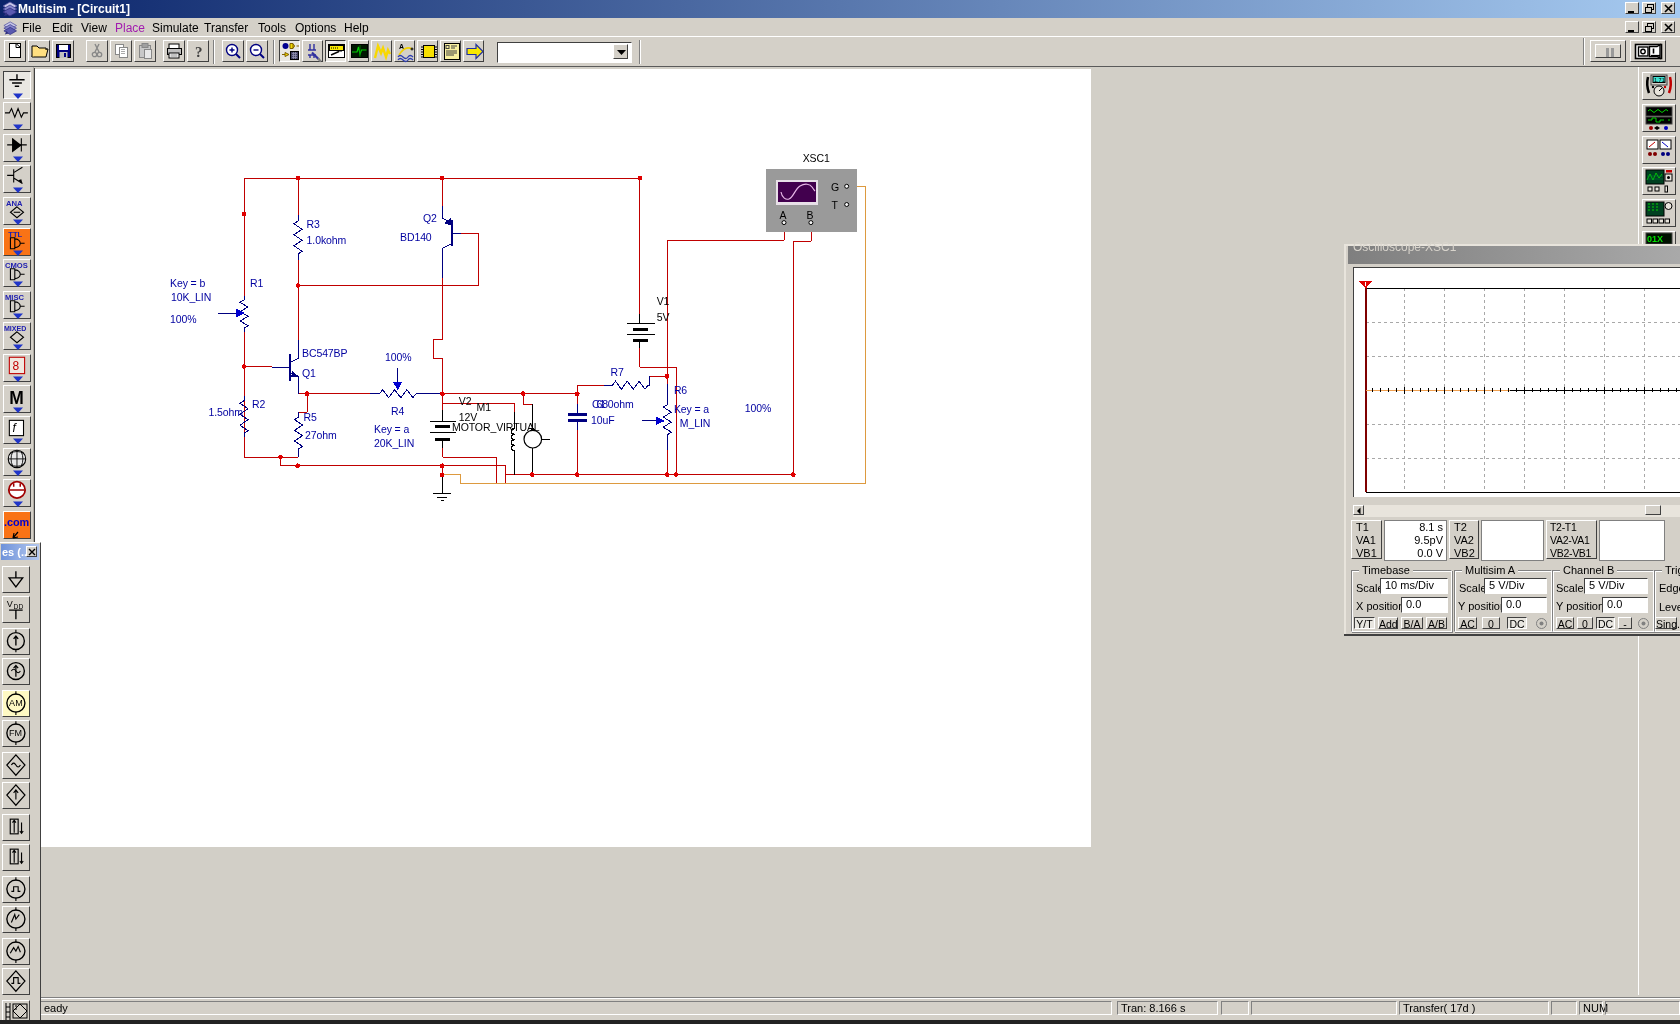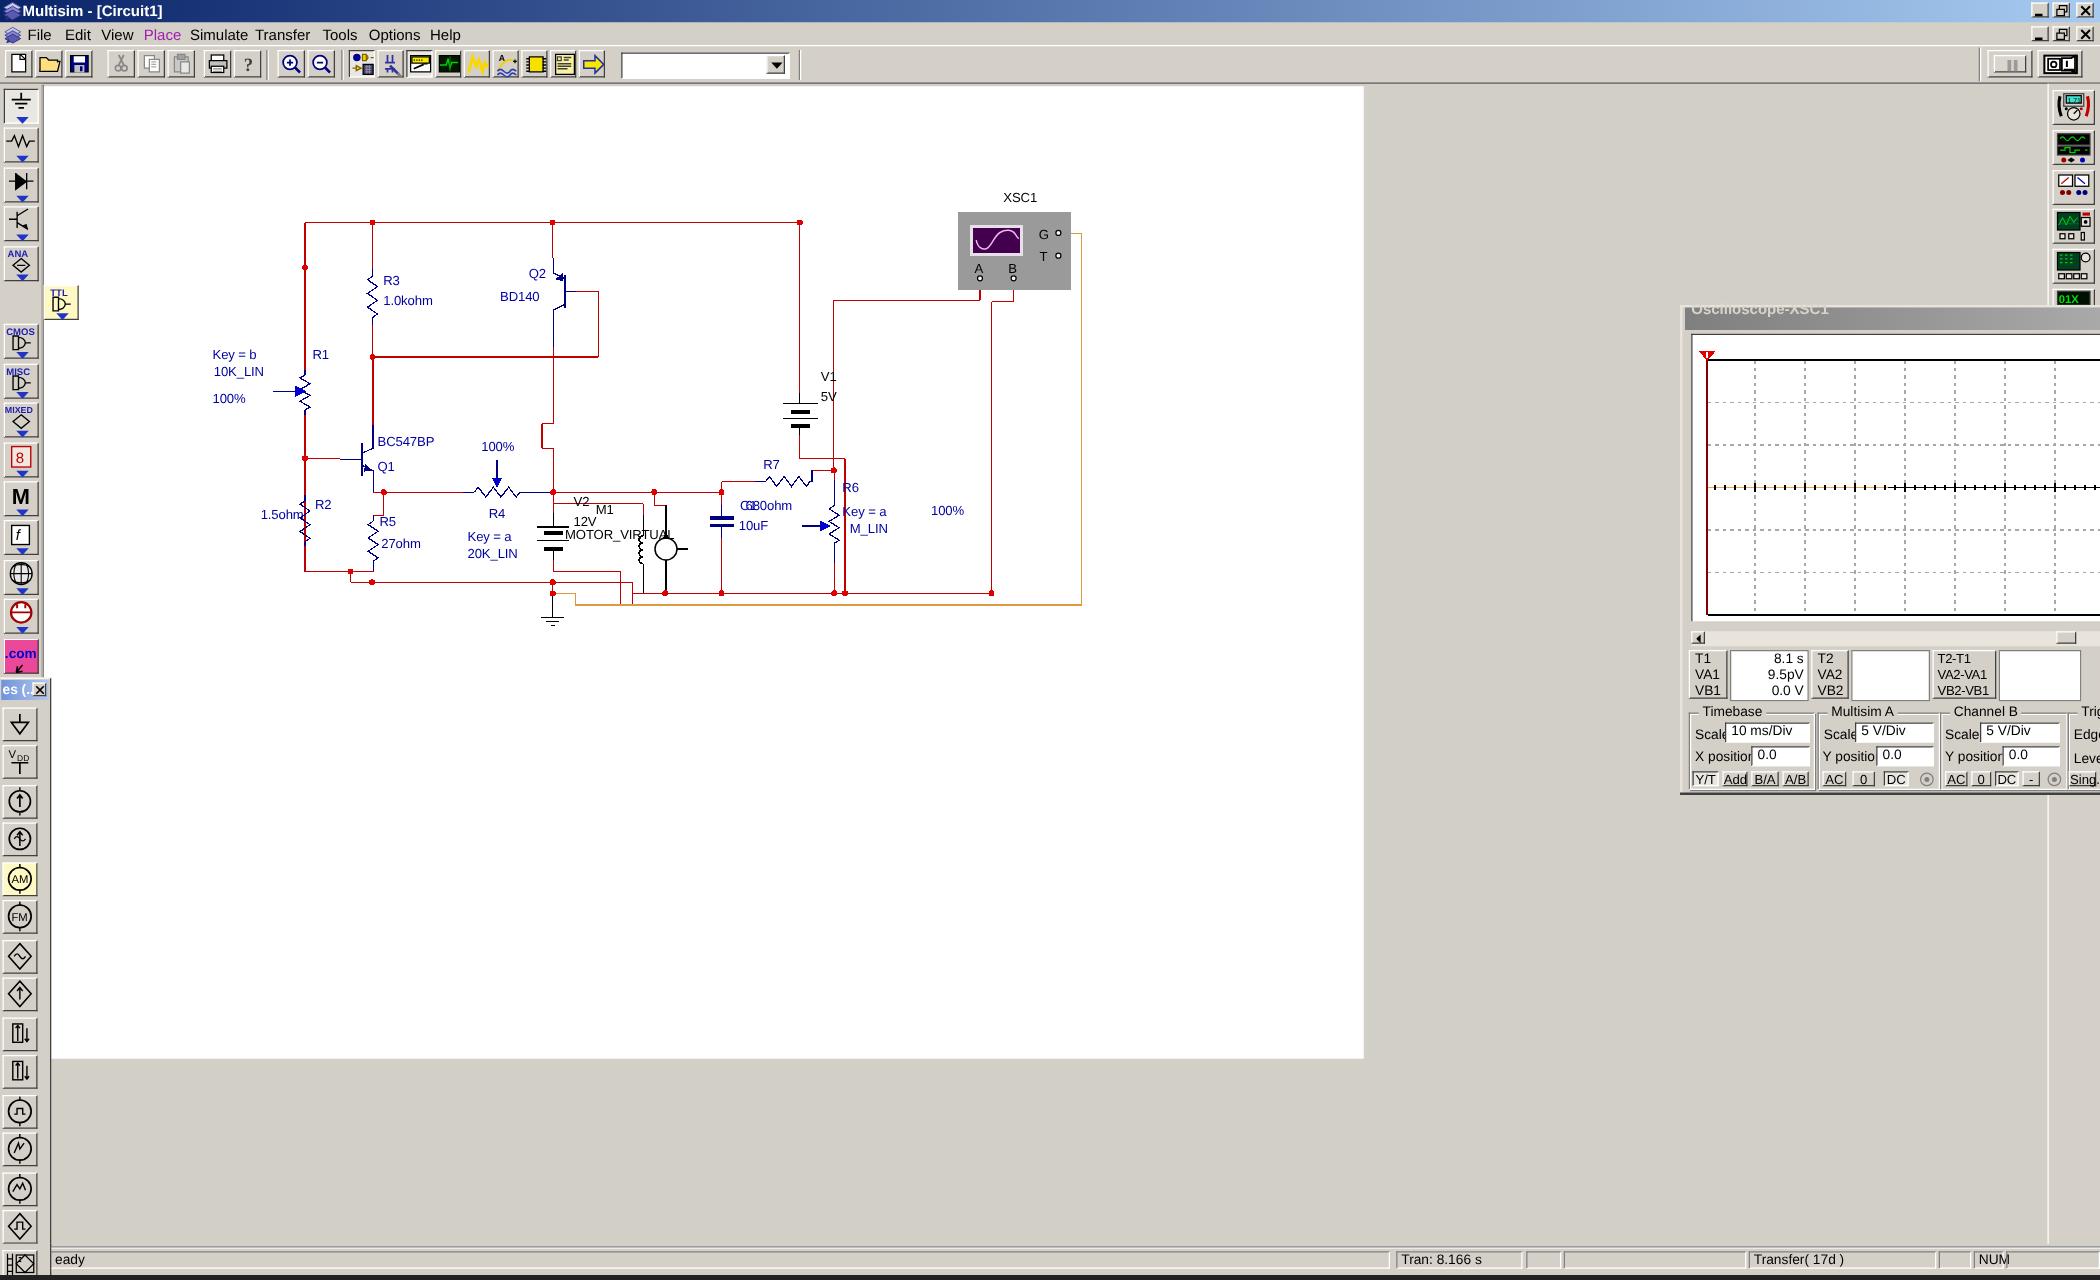--- a/index.html
+++ b/index.html
@@ -266,21 +266,21 @@
 <div style="position:absolute;left:3px;top:197px;width:28px;height:28px;background:#d4d0c8;border-top:1px solid #fff;border-left:1px solid #fff;border-right:1px solid #404040;border-bottom:1px solid #404040;">
     <svg width="28" height="28">
       <g transform="translate(-1.2,-1.0) scale(1.09)">
         <text x="3" y="8" font-size="7" font-weight="bold" fill="#2020b0">ANA</text>
         <path d="M13,9 l6,5 -6,5 -6,-5z" fill="none" stroke="#000"></path>
         <path d="M10,14 h6" stroke="#000"></path>
       </g>
       <path d="M9,21.5 l5,5.5 5,-5.5 z" fill="#2035c8"></path>
     </svg>
   </div>
-<div style="position:absolute;left:3px;top:228px;width:28px;height:28px;background:#fef9c3;border-top:1px solid #fff;border-left:1px solid #fff;border-right:1px solid #404040;border-bottom:1px solid #404040;margin-left:32px;">
+<div style="position:absolute;left:3px;top:228px;width:28px;height:28px;background:#f97316;border-top:1px solid #fff;border-left:1px solid #fff;border-right:1px solid #404040;border-bottom:1px solid #404040;">
     <svg width="28" height="28">
       <g transform="translate(-1.2,-1.0) scale(1.09)">
         <text x="5" y="8" font-size="7" font-weight="bold" fill="#2020b0">TTL</text>
         <path d="M7,9 h4 v10 h-4 z M11,10 a5,4 0 0 1 0,8 M16,14 h4" stroke="#000" fill="none"></path>
       </g>
       <path d="M9,21.5 l5,5.5 5,-5.5 z" fill="#2035c8"></path>
     </svg>
   </div>
 <div style="position:absolute;left:3px;top:259px;width:28px;height:28px;background:#d4d0c8;border-top:1px solid #fff;border-left:1px solid #fff;border-right:1px solid #404040;border-bottom:1px solid #404040;">
     <svg width="28" height="28">
@@ -346,21 +346,21 @@
   </div>
 <div style="position:absolute;left:3px;top:479px;width:28px;height:28px;background:#d4d0c8;border-top:1px solid #fff;border-left:1px solid #fff;border-right:1px solid #404040;border-bottom:1px solid #404040;">
     <svg width="28" height="28">
       <g transform="translate(-1.2,-1.0) scale(1.09)">
         <circle cx="13" cy="10" r="7.5" fill="#fff" stroke="#a00000" stroke-width="1.6"></circle>
         <path d="M6,10 h14 M10,4 v3 M16,4 v3" stroke="#a00000" stroke-width="1.4"></path>
       </g>
       <path d="M9,21.5 l5,5.5 5,-5.5 z" fill="#2035c8"></path>
     </svg>
   </div>
-<div style="position:absolute;left:3px;top:511px;width:28px;height:28px;background:#ec4899;border-top:1px solid #fff;border-left:1px solid #fff;border-right:1px solid #404040;border-bottom:1px solid #404040;">
+<div style="position:absolute;left:3px;top:511px;width:28px;height:28px;background:#f97316;border-top:1px solid #fff;border-left:1px solid #fff;border-right:1px solid #404040;border-bottom:1px solid #404040;">
     <svg width="28" height="28">
       <g transform="translate(-1.2,-1.0) scale(1.09)">
         <text x="1" y="14" font-size="10" font-weight="bold" fill="#0000d0">.com</text>
       </g>
       <path d="M14,20 l-5,6 M9,26 l5,-1 M9,26 l1,-5" stroke="#000" stroke-width="1.2" fill="none"></path>
     </svg>
   </div>
 <div class="ab" style="left:0;top:542px;width:41px;height:482px;background:#d4d0c8;border-top:1px solid #fff;border-right:1px solid #404040;"></div>
 <div class="ab" style="left:1px;top:544px;width:38px;height:16px;background:linear-gradient(90deg,#6e92da,#b4c8ee)"></div>
 <div class="txt" style="left:2px;top:546px;font-size:11px;color:#fff;font-weight:bold">es (...</div>
@@ -642,21 +642,21 @@
 <text x="679.8" y="426.5" font-family="Liberation Sans,sans-serif" font-size="10.5" letter-spacing="-0.1" fill="#0000a0">M_LIN</text>
 <text x="744.8" y="412" font-family="Liberation Sans,sans-serif" font-size="10.5" letter-spacing="-0.1" fill="#0000a0">100%</text>
 <text x="802.7" y="161.5" font-family="Liberation Sans,sans-serif" font-size="10.5" letter-spacing="-0.1" fill="#000">XSC1</text>
 <text x="831" y="191" font-family="Liberation Sans,sans-serif" font-size="10.5" letter-spacing="-0.1" fill="#000">G</text>
 <text x="831.5" y="209" font-family="Liberation Sans,sans-serif" font-size="10.5" letter-spacing="-0.1" fill="#000">T</text>
 <text x="779.5" y="218.5" font-family="Liberation Sans,sans-serif" font-size="10.5" letter-spacing="-0.1" fill="#000">A</text>
 <text x="806.5" y="218.5" font-family="Liberation Sans,sans-serif" font-size="10.5" letter-spacing="-0.1" fill="#000">B</text>
 </svg>
 <div class="ab" style="left:1344px;top:244px;width:336px;height:392px;background:#d4d0c8;border-left:2px solid #e8e4dc;border-top:2px solid #e8e4dc;"></div>
 <div class="ab" style="left:1348px;top:246px;width:332px;height:18px;background:linear-gradient(90deg,#7f7f7f,#a9a9a9)"></div>
-<div class="txt" style="left:1353px;top:240px;font-size:12px;font-weight:bold;color:#d8d4cc">Oscilloscope-XSC1</div>
+<div class="txt" style="left:1353px;top:240px;font-size:12px;font-weight:normal;color:#d8d4cc">Oscilloscope-XSC1</div>
 <div class="ab" style="left:1353px;top:267px;width:327px;height:230px;background:#fff;border-left:1.5px solid #404040;border-top:1.5px solid #404040"></div>
 <svg class="ab" style="left:1353px;top:267px" width="327" height="230" viewBox="1353 267 327 230" shape-rendering="crispEdges">
 <path d="M1404,288 L1404,492 M1444,288 L1444,492 M1484,288 L1484,492 M1524,288 L1524,492 M1564,288 L1564,492 M1604,288 L1604,492 M1644,288 L1644,492 M1684,288 L1684,492 M1366,322 L1680,322 M1366,356 L1680,356 M1366,390 L1680,390 M1366,424 L1680,424 M1366,458 L1680,458" stroke="#a8a8a8" stroke-width="1" stroke-dasharray="3,3" fill="none"></path>
 <path d="M1366,288 L1680,288" stroke="#000" stroke-width="1"></path>
 <path d="M1365.5,288 L1365.5,492" stroke="#7f0000" stroke-width="2"></path>
 <path d="M1366,492 L1680,492" stroke="#000" stroke-width="1"></path>
 <path d="M1359,281 L1372.5,281 L1365.7,288.5 Z" fill="#e00000"></path>
     <path d="M1365.7,281.5 L1365.7,286" stroke="#fff" stroke-width="1.5"></path>
 <path d="M1366,390 L1510,390" stroke="#f0a050" stroke-width="1"></path>
 <path d="M1510,390 L1680,390" stroke="#000" stroke-width="1"></path>

